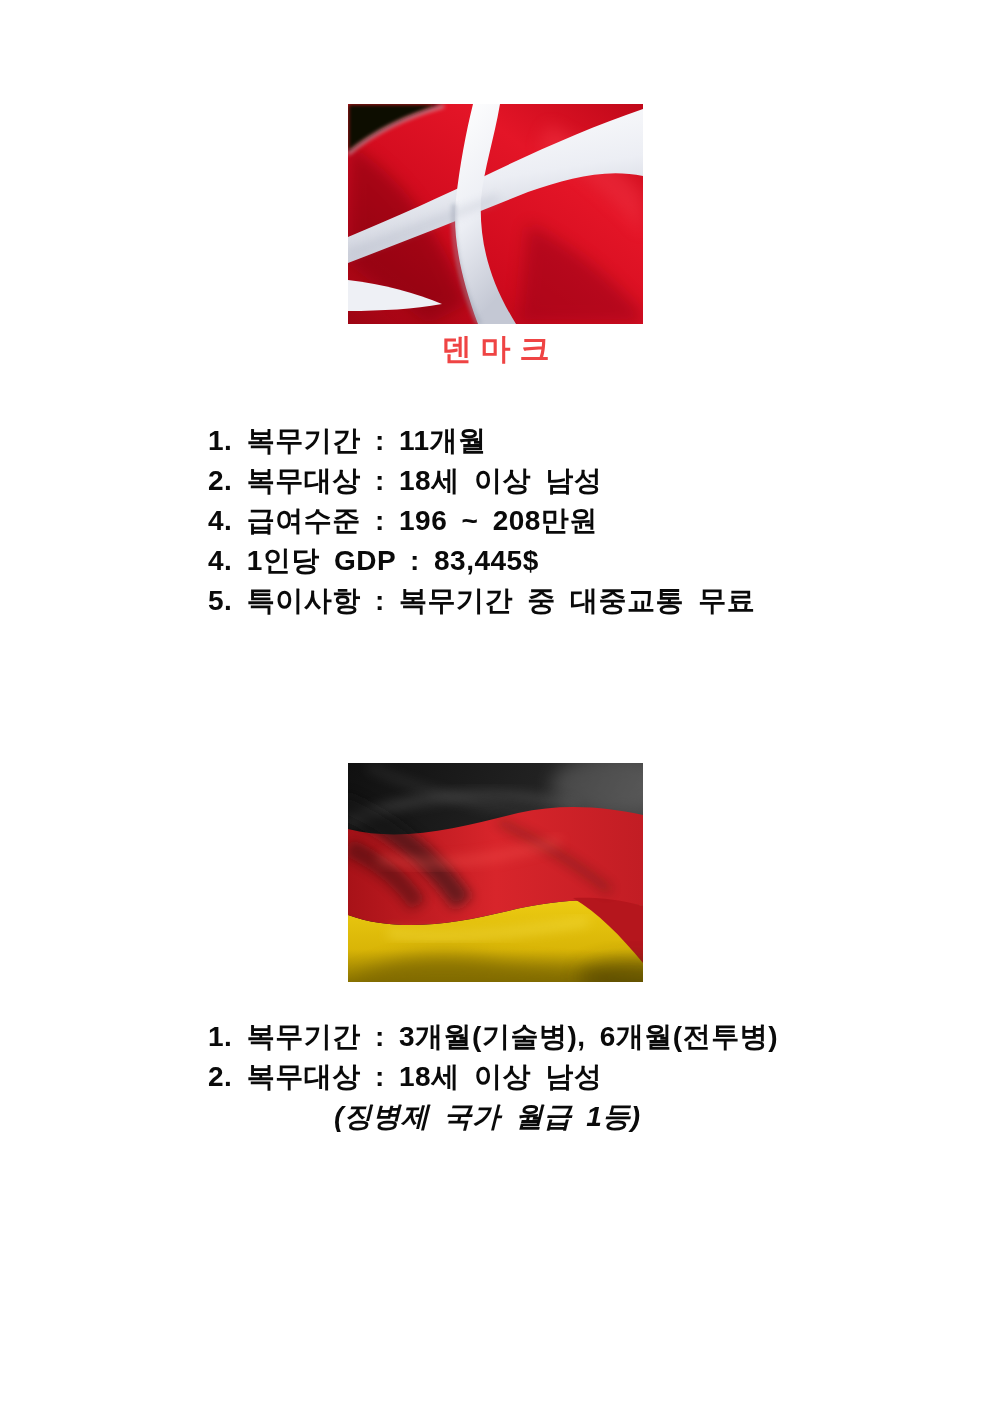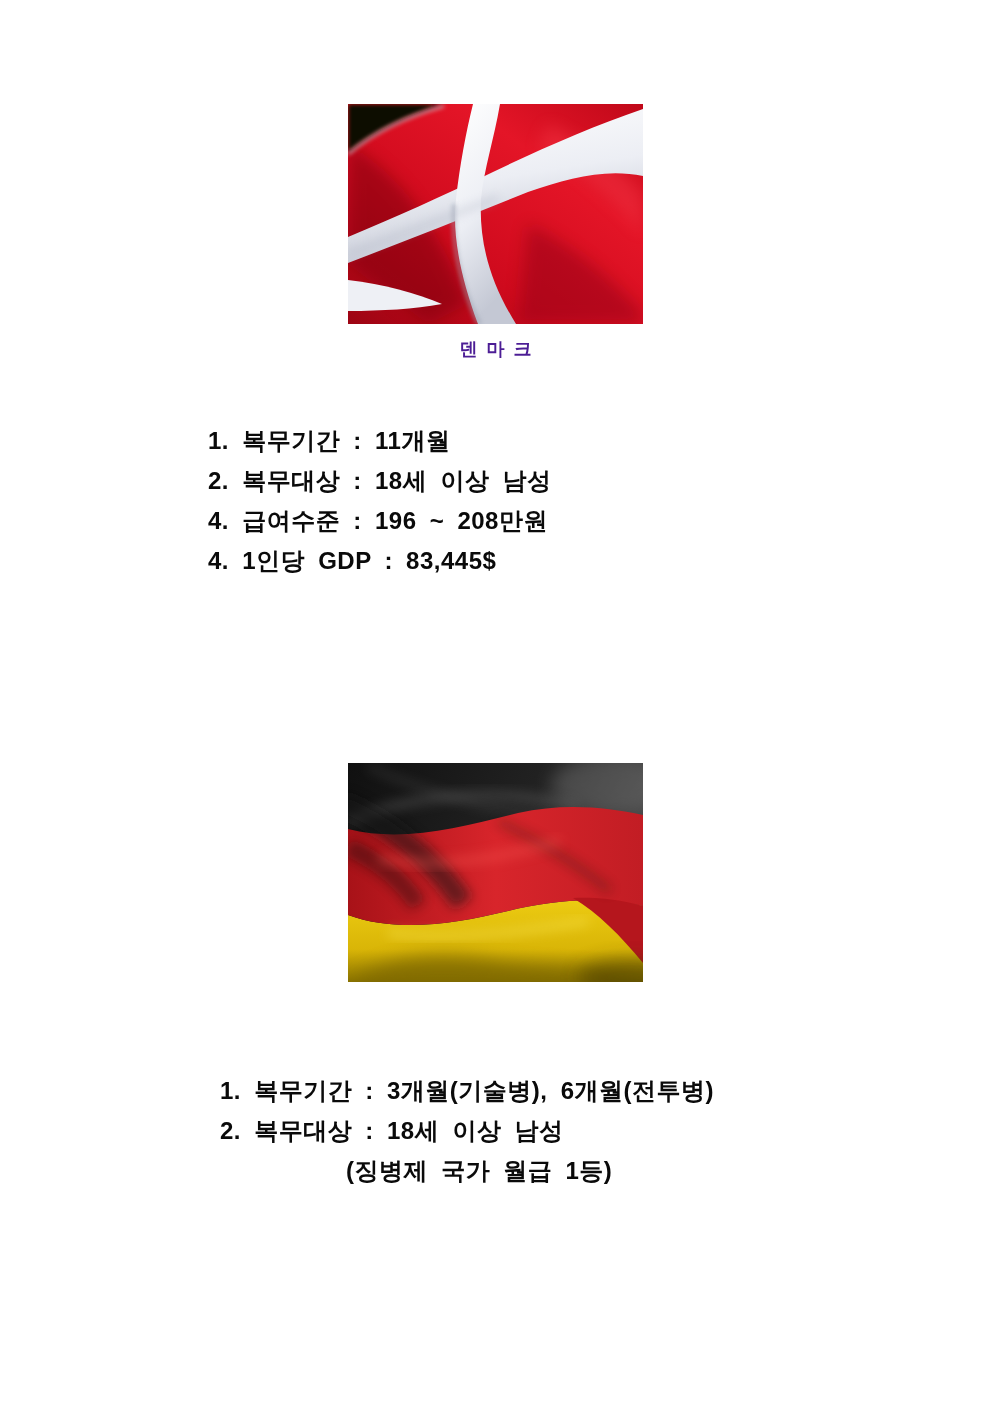--- a/index.html
+++ b/index.html
@@ -5,33 +5,33 @@
   html,body{margin:0;padding:0;background:#ffffff;}
   .page{
     position:relative;width:992px;height:1403px;background:#ffffff;
     overflow:hidden;font-family:"Liberation Sans","DejaVu Sans",sans-serif;
   }
   figure.flag{position:absolute;margin:0;padding:0;overflow:hidden;}
   .flag-dk{left:348px;top:104px;width:295px;height:220px;}
   .flag-de{left:348px;top:763px;width:295px;height:219px;}
   .caption{
     position:absolute;left:348px;top:336px;width:295px;
-    text-align:center;font-size:18px;font-weight:700;color:#4c1d95;
+    text-align:center;font-size:30px;font-weight:700;color:#ef4444;
     letter-spacing:9px;text-indent:9px;line-height:26px;
   }
   .list{
     position:absolute;left:208px;width:700px;
-    font-size:24px;font-weight:700;color:#0a0a0a;
+    font-size:28px;font-weight:700;color:#0a0a0a;
     line-height:40px;letter-spacing:0.5px;word-spacing:6px;
     white-space:nowrap;
   }
   .list-dk{top:421px;}
-  .list-de{top:1071px;margin-left:12px;}
+  .list-de{top:1017px;}
   .line{height:40px;}
-  .line.cont{padding-left:126px;}
+  .line.cont{padding-left:126px;font-style:italic;}
 </style>
 </head>
 <body>
 
 <div class="page">
 
   <figure class="flag flag-dk">
     <svg viewBox="0 0 295 220" width="295" height="220" preserveAspectRatio="none">
       <defs>
         <linearGradient id="dkr" x1="0" y1="1" x2="1" y2="0">
@@ -69,20 +69,21 @@
     </svg>
   </figure>
 
   <div class="caption">덴마크</div>
 
   <div class="list list-dk">
     <div class="line">1. 복무기간 : 11개월</div>
     <div class="line">2. 복무대상 : 18세 이상 남성</div>
     <div class="line">4. 급여수준 : 196 ~ 208만원</div>
     <div class="line">4. 1인당 GDP : 83,445$</div>
+    <div class="line">5. 특이사항 : 복무기간 중 대중교통 무료</div>
   </div>
 
   <figure class="flag flag-de">
     <svg viewBox="0 0 295 219" width="295" height="219" preserveAspectRatio="none">
       <defs>
         <linearGradient id="deb" x1="0" y1="0" x2="1" y2="0.4">
           <stop offset="0" stop-color="#101010"></stop>
           <stop offset="0.6" stop-color="#222222"></stop>
           <stop offset="1" stop-color="#464646"></stop>
         </linearGradient>

